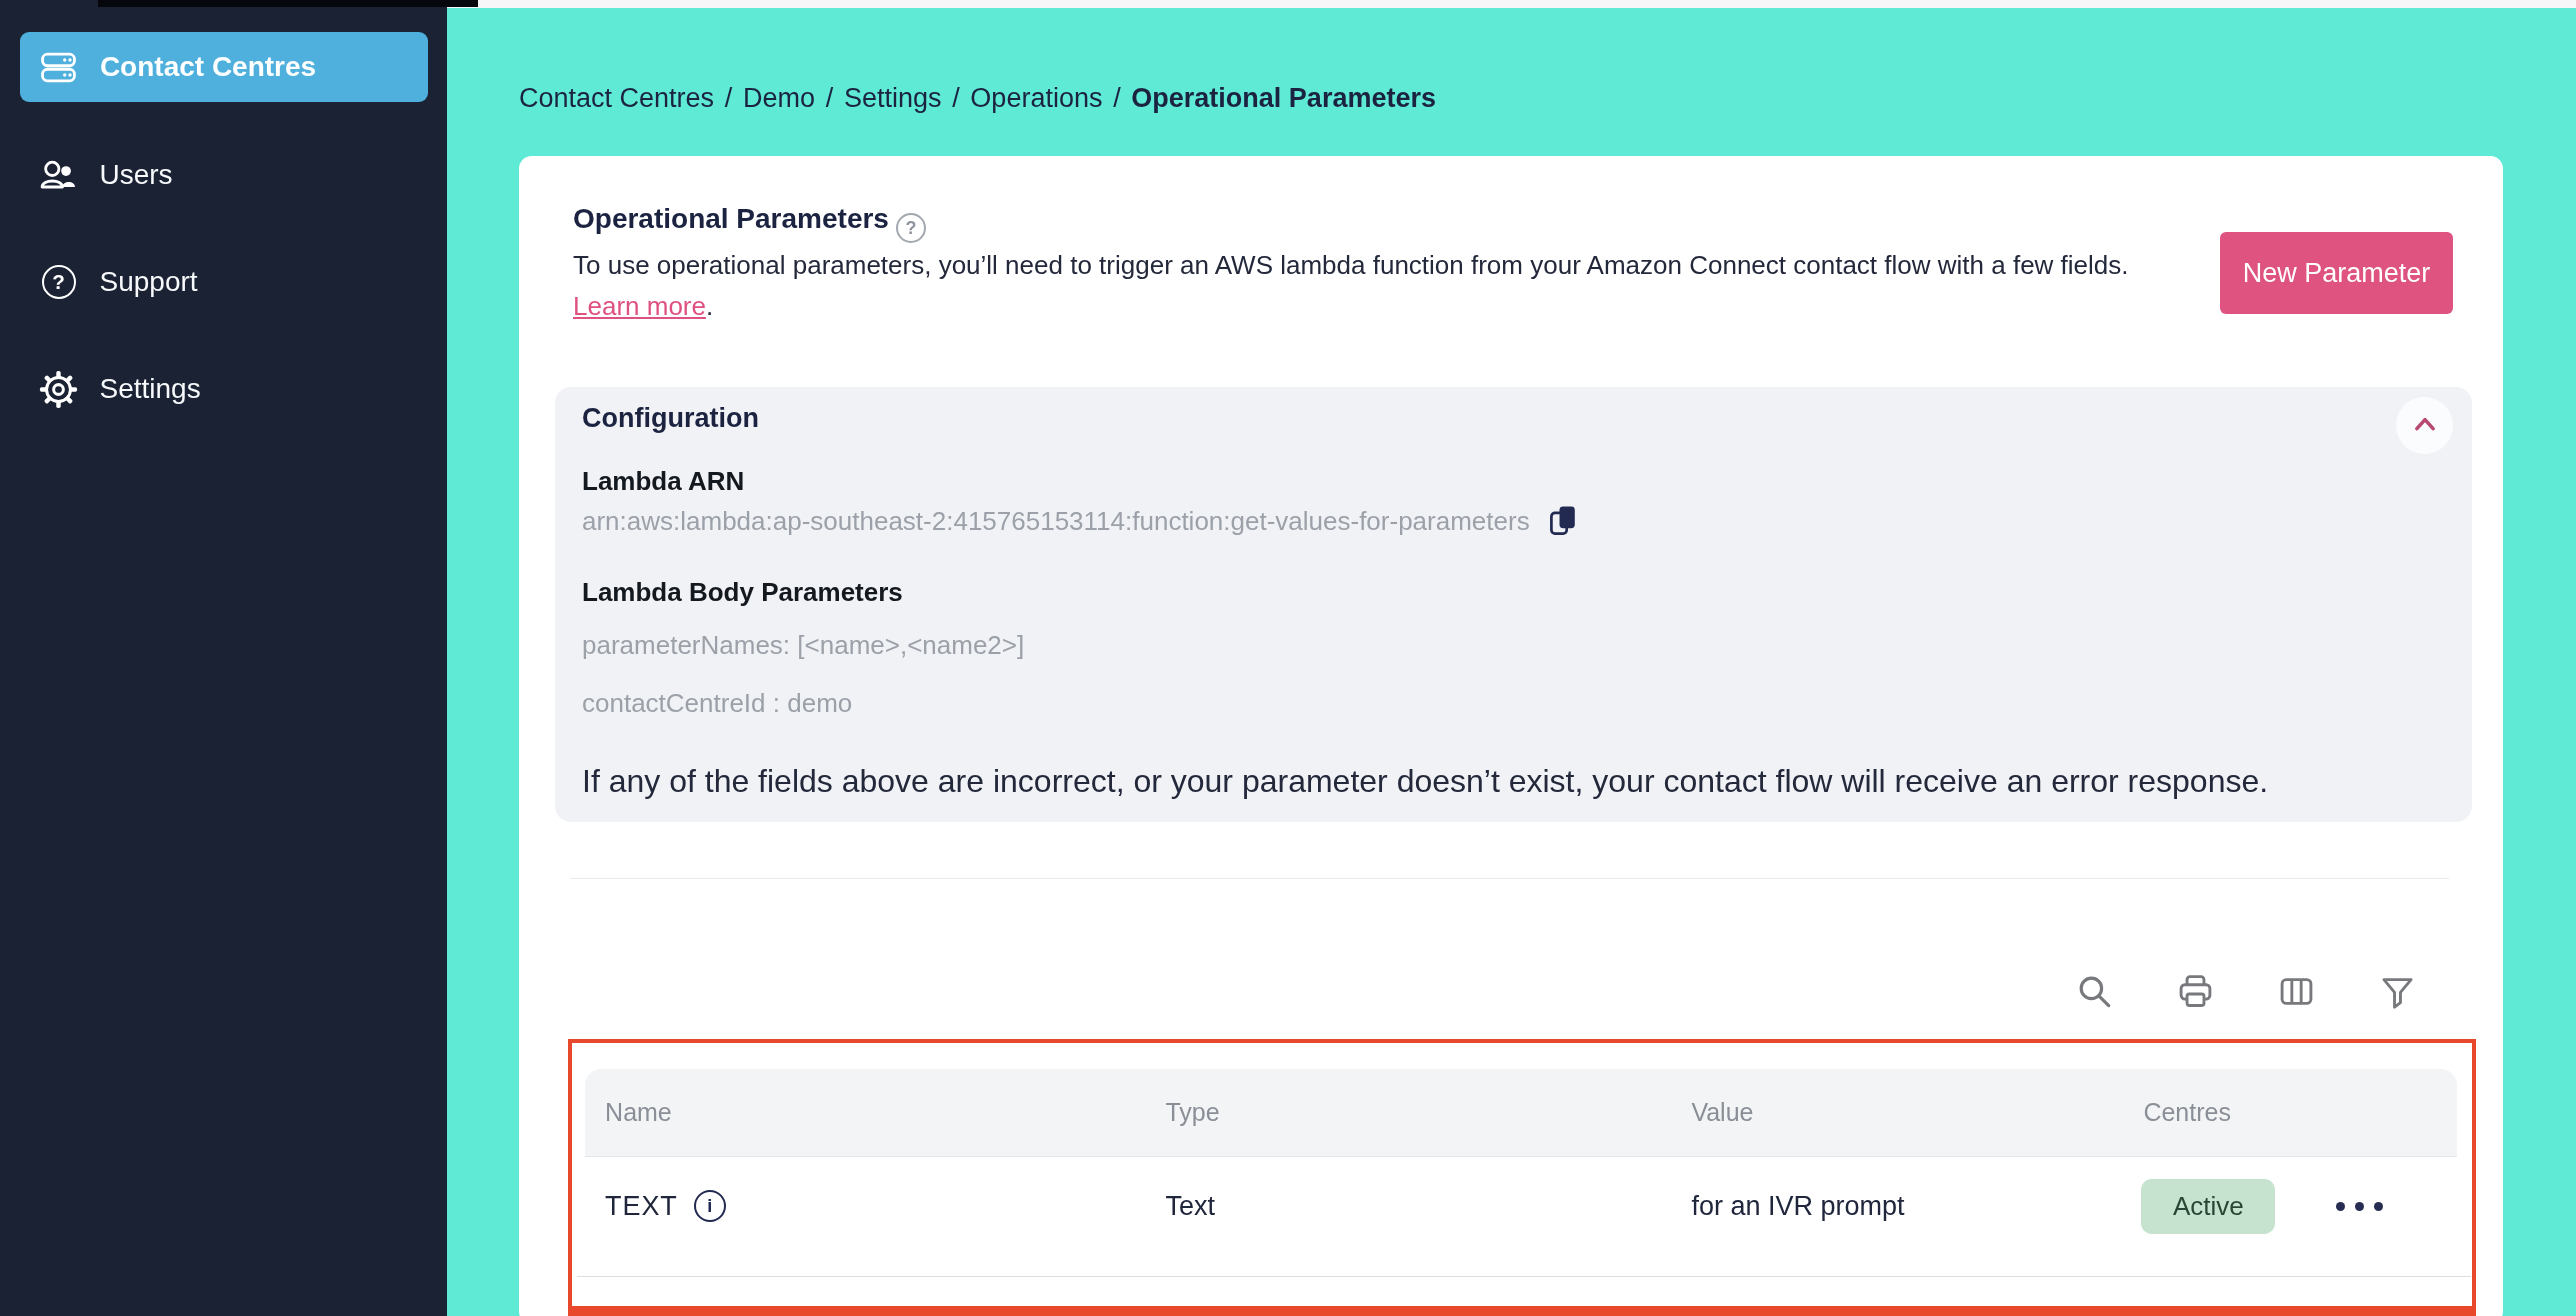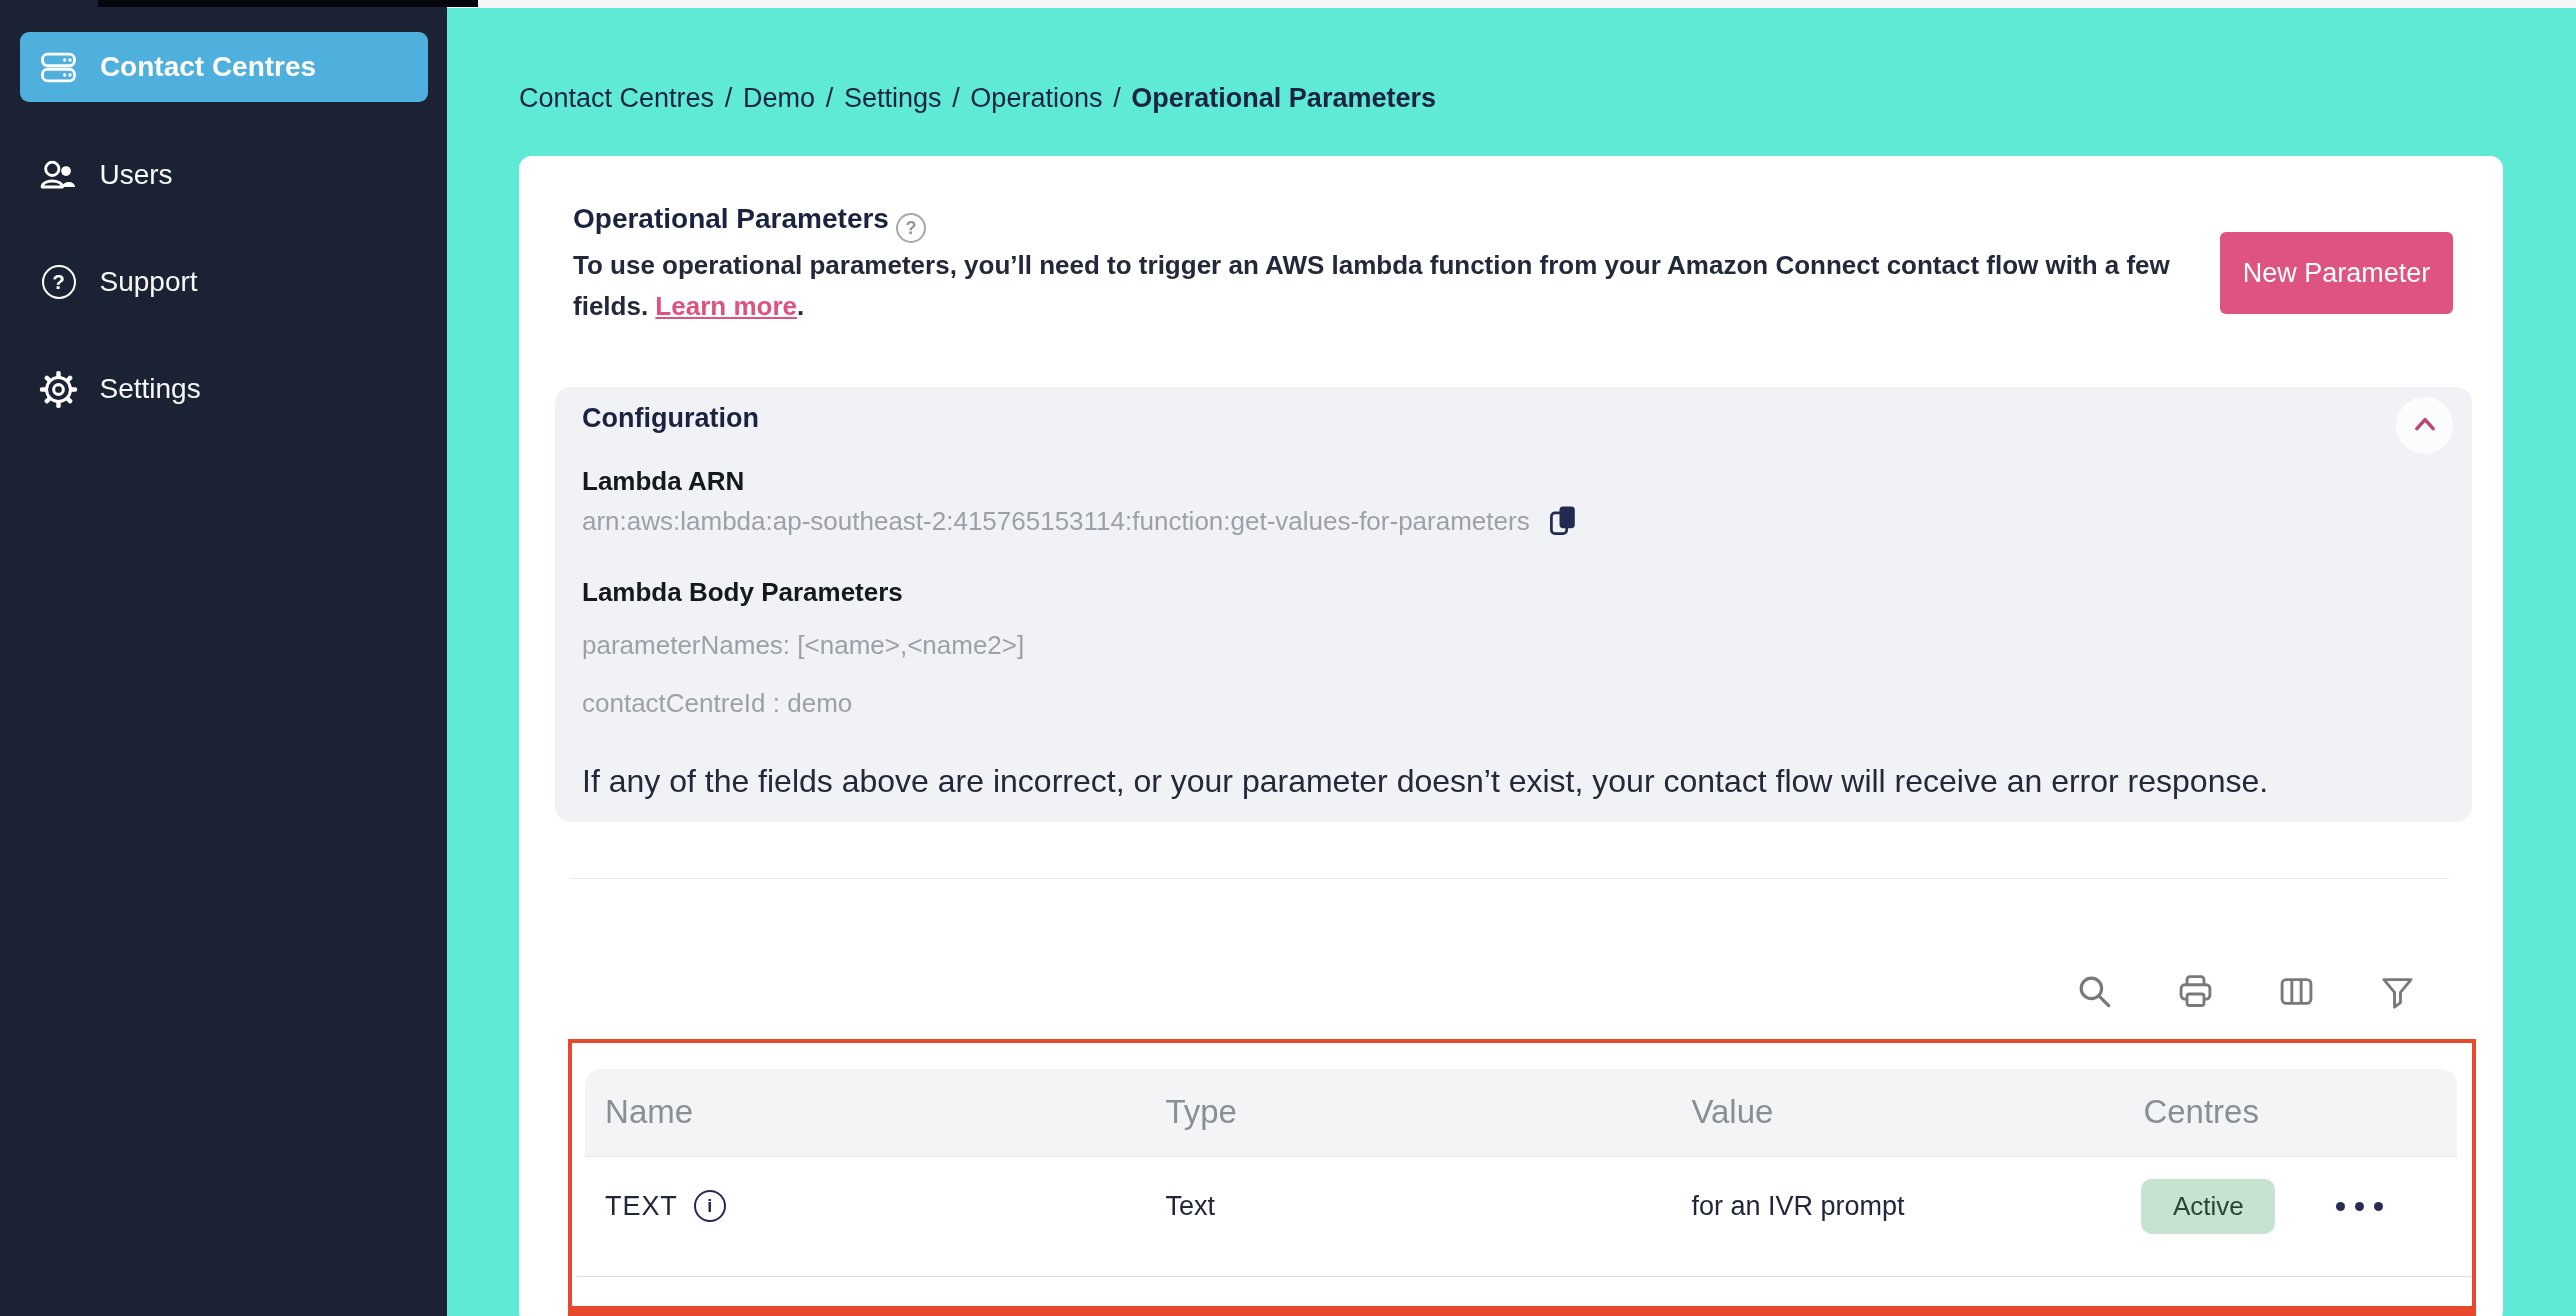--- a/index.html
+++ b/index.html
@@ -39,21 +39,21 @@
     position:absolute;left:72px;top:148px;width:1984px;height:1168px;
     background:#FFFFFF;border-radius:12.5px;
   }
 
   .page-title{position:absolute;left:54px;top:47px;margin:0;font-size:28px;font-weight:700;color:#1B2341;}
   .help-icon{
     position:absolute;left:377px;top:57px;width:30px;height:30px;border:2.7px solid #A3A7AF;border-radius:50%;
     display:flex;align-items:center;justify-content:center;font-size:18px;font-weight:700;color:#8F939B;
     box-sizing:border-box;cursor:pointer;
   }
-  .desc{position:absolute;left:54px;top:89px;width:1610px;margin:0;font-size:26px;line-height:41px;color:#23283B;font-weight:bold;}
+  .desc{position:absolute;left:54px;top:89px;width:1610px;margin:0;font-size:26px;line-height:41px;color:#23283B;}
   .learn-more{color:#DF5280;text-decoration:underline;cursor:pointer;}
   .new-param-btn{
     position:absolute;left:1701px;top:76px;width:233px;height:82px;background:#DE5380;border:none;border-radius:6px;
     color:#FFFFFF;font-size:27px;font-family:"Liberation Sans",sans-serif;cursor:pointer;
   }
 
   
   .config-box{
     position:absolute;left:36px;top:231px;width:1917px;height:435px;background:#F0F2F5;border-radius:16px;
   }
@@ -77,21 +77,21 @@
 
   
   .highlight-rect{
     position:absolute;left:49px;top:883px;width:1908px;height:277px;background:#FFFFFF;
     border:4.5px solid #E8482C;border-bottom-width:10.7px;box-sizing:border-box;
   }
   .table-header{
     position:absolute;left:13.4px;top:26px;width:1872px;height:88px;background:#F3F4F6;
     border-radius:16px 16px 0 0;border-bottom:1.8px solid #E4E6E9;box-sizing:border-box;
   }
-  .th{position:absolute;top:0;height:86px;line-height:86px;font-size:33px;color:#8A8F97;}
+  .th{position:absolute;top:0;height:86px;line-height:86px;font-size:25px;color:#8A8F97;}
   .th.c-name{left:19.7px}.th.c-type{left:580px}.th.c-value{left:1106px}.th.c-status{left:1558px}
   .table-row{position:absolute;left:13.4px;top:114px;width:1872px;height:98px;background:#FFFFFF;cursor:pointer;}
   .cell{position:absolute;top:0;height:98px;display:flex;align-items:center;font-size:27px;color:#20263C;}
   .cell.c-name{left:19.7px;gap:16px;letter-spacing:0.9px;}
   .cell.c-type{left:580px}.cell.c-value{left:1106px}
   .info-icon{
     width:32px;height:32px;border:2.7px solid #232A52;border-radius:50%;box-sizing:border-box;
     display:flex;align-items:center;justify-content:center;font-size:18px;font-weight:700;color:#232A52;
     letter-spacing:0;cursor:pointer;flex:0 0 32px;
   }

